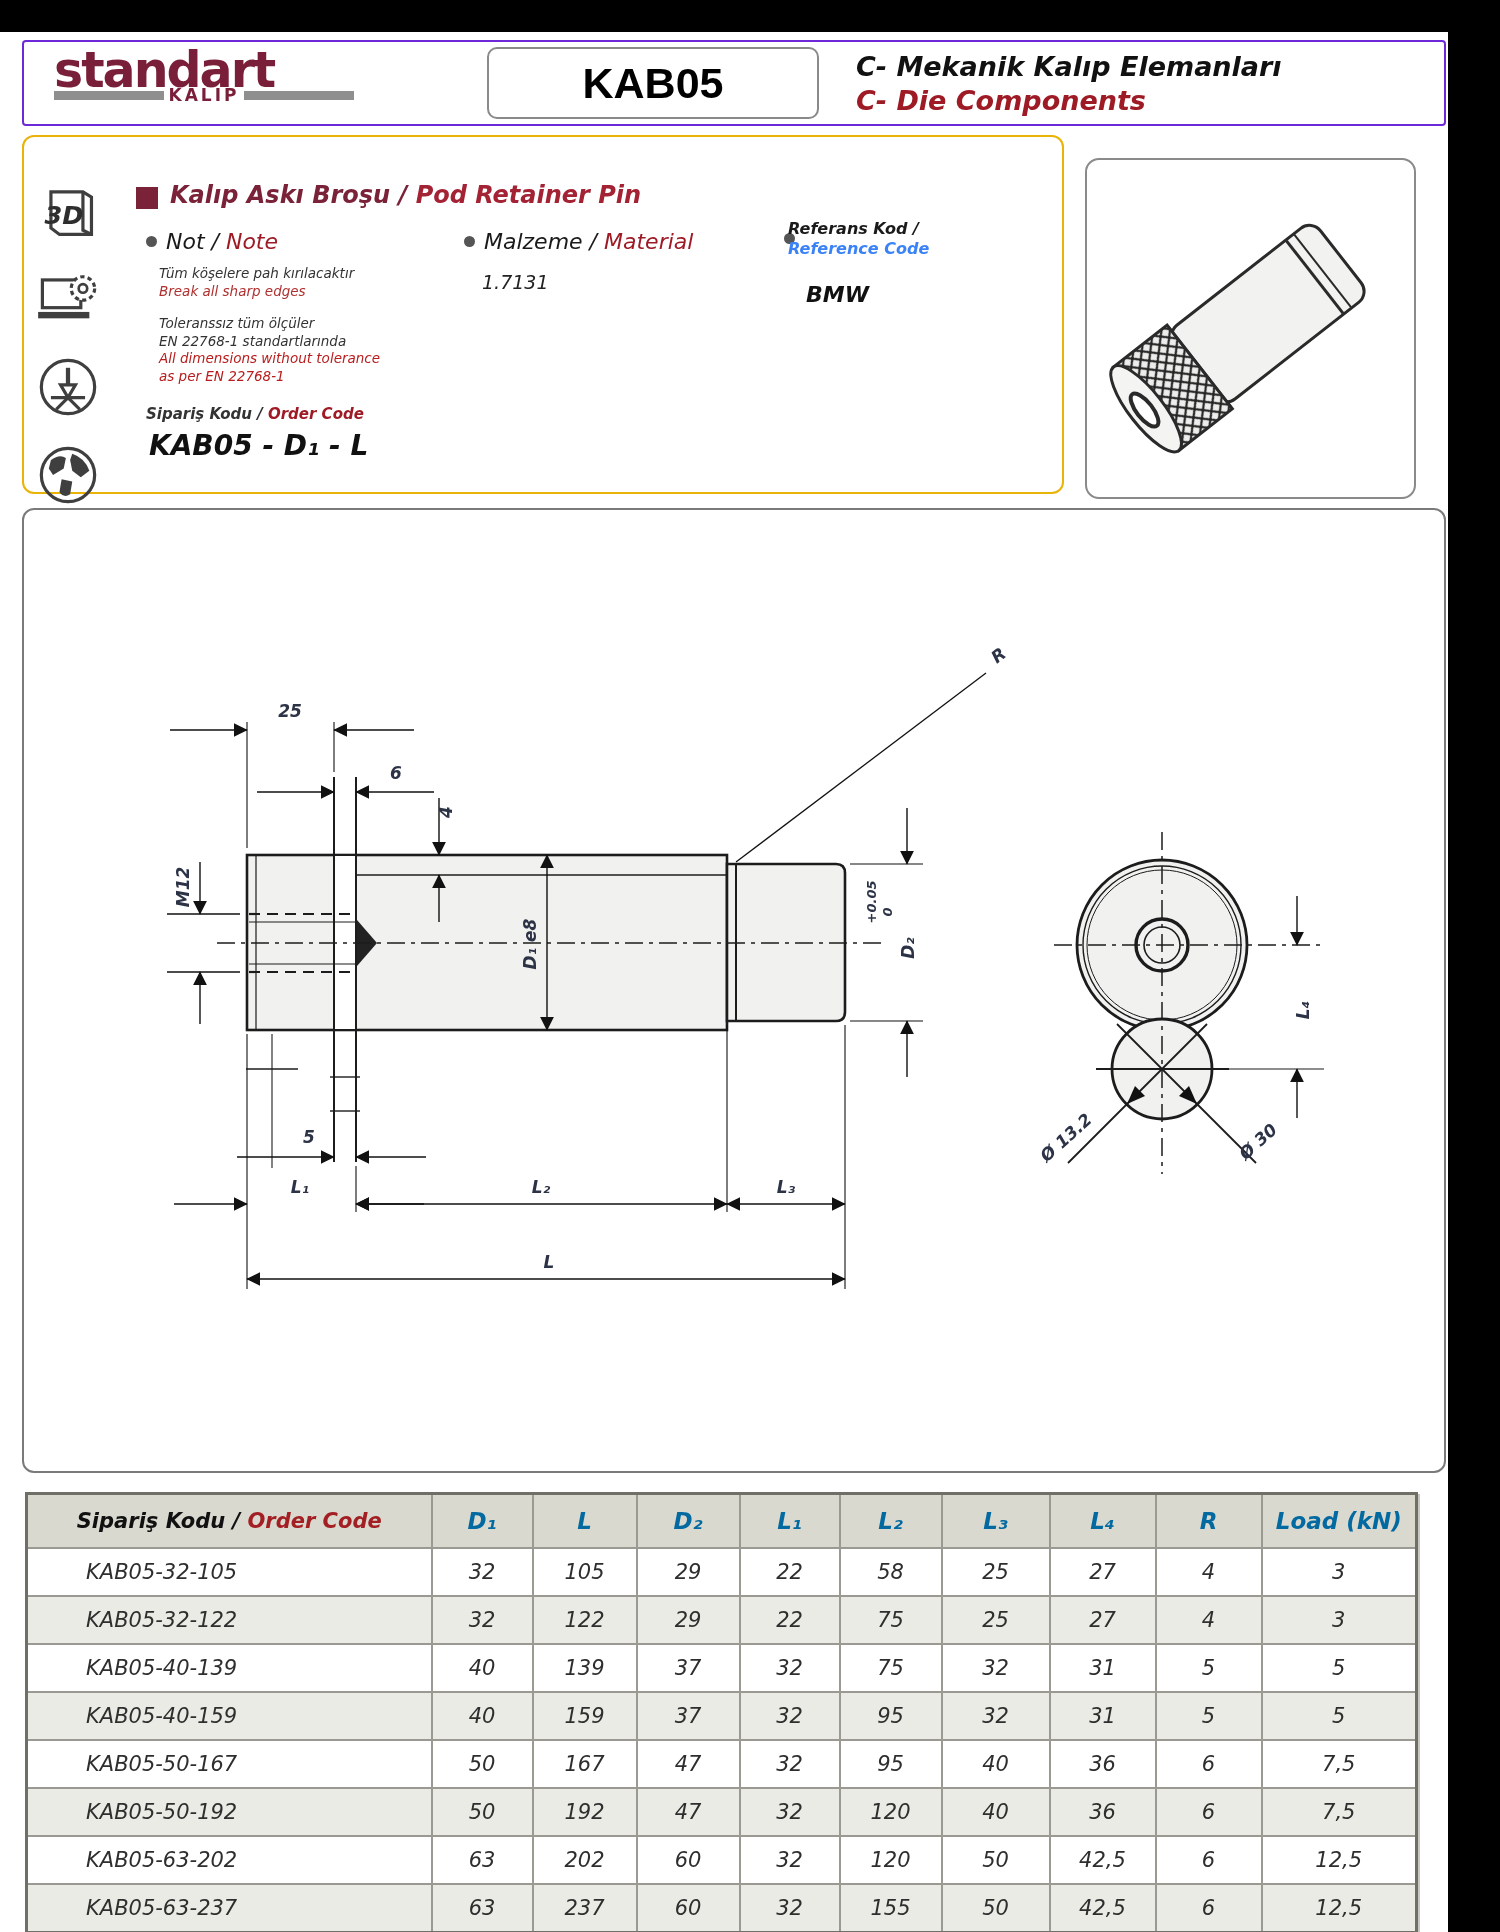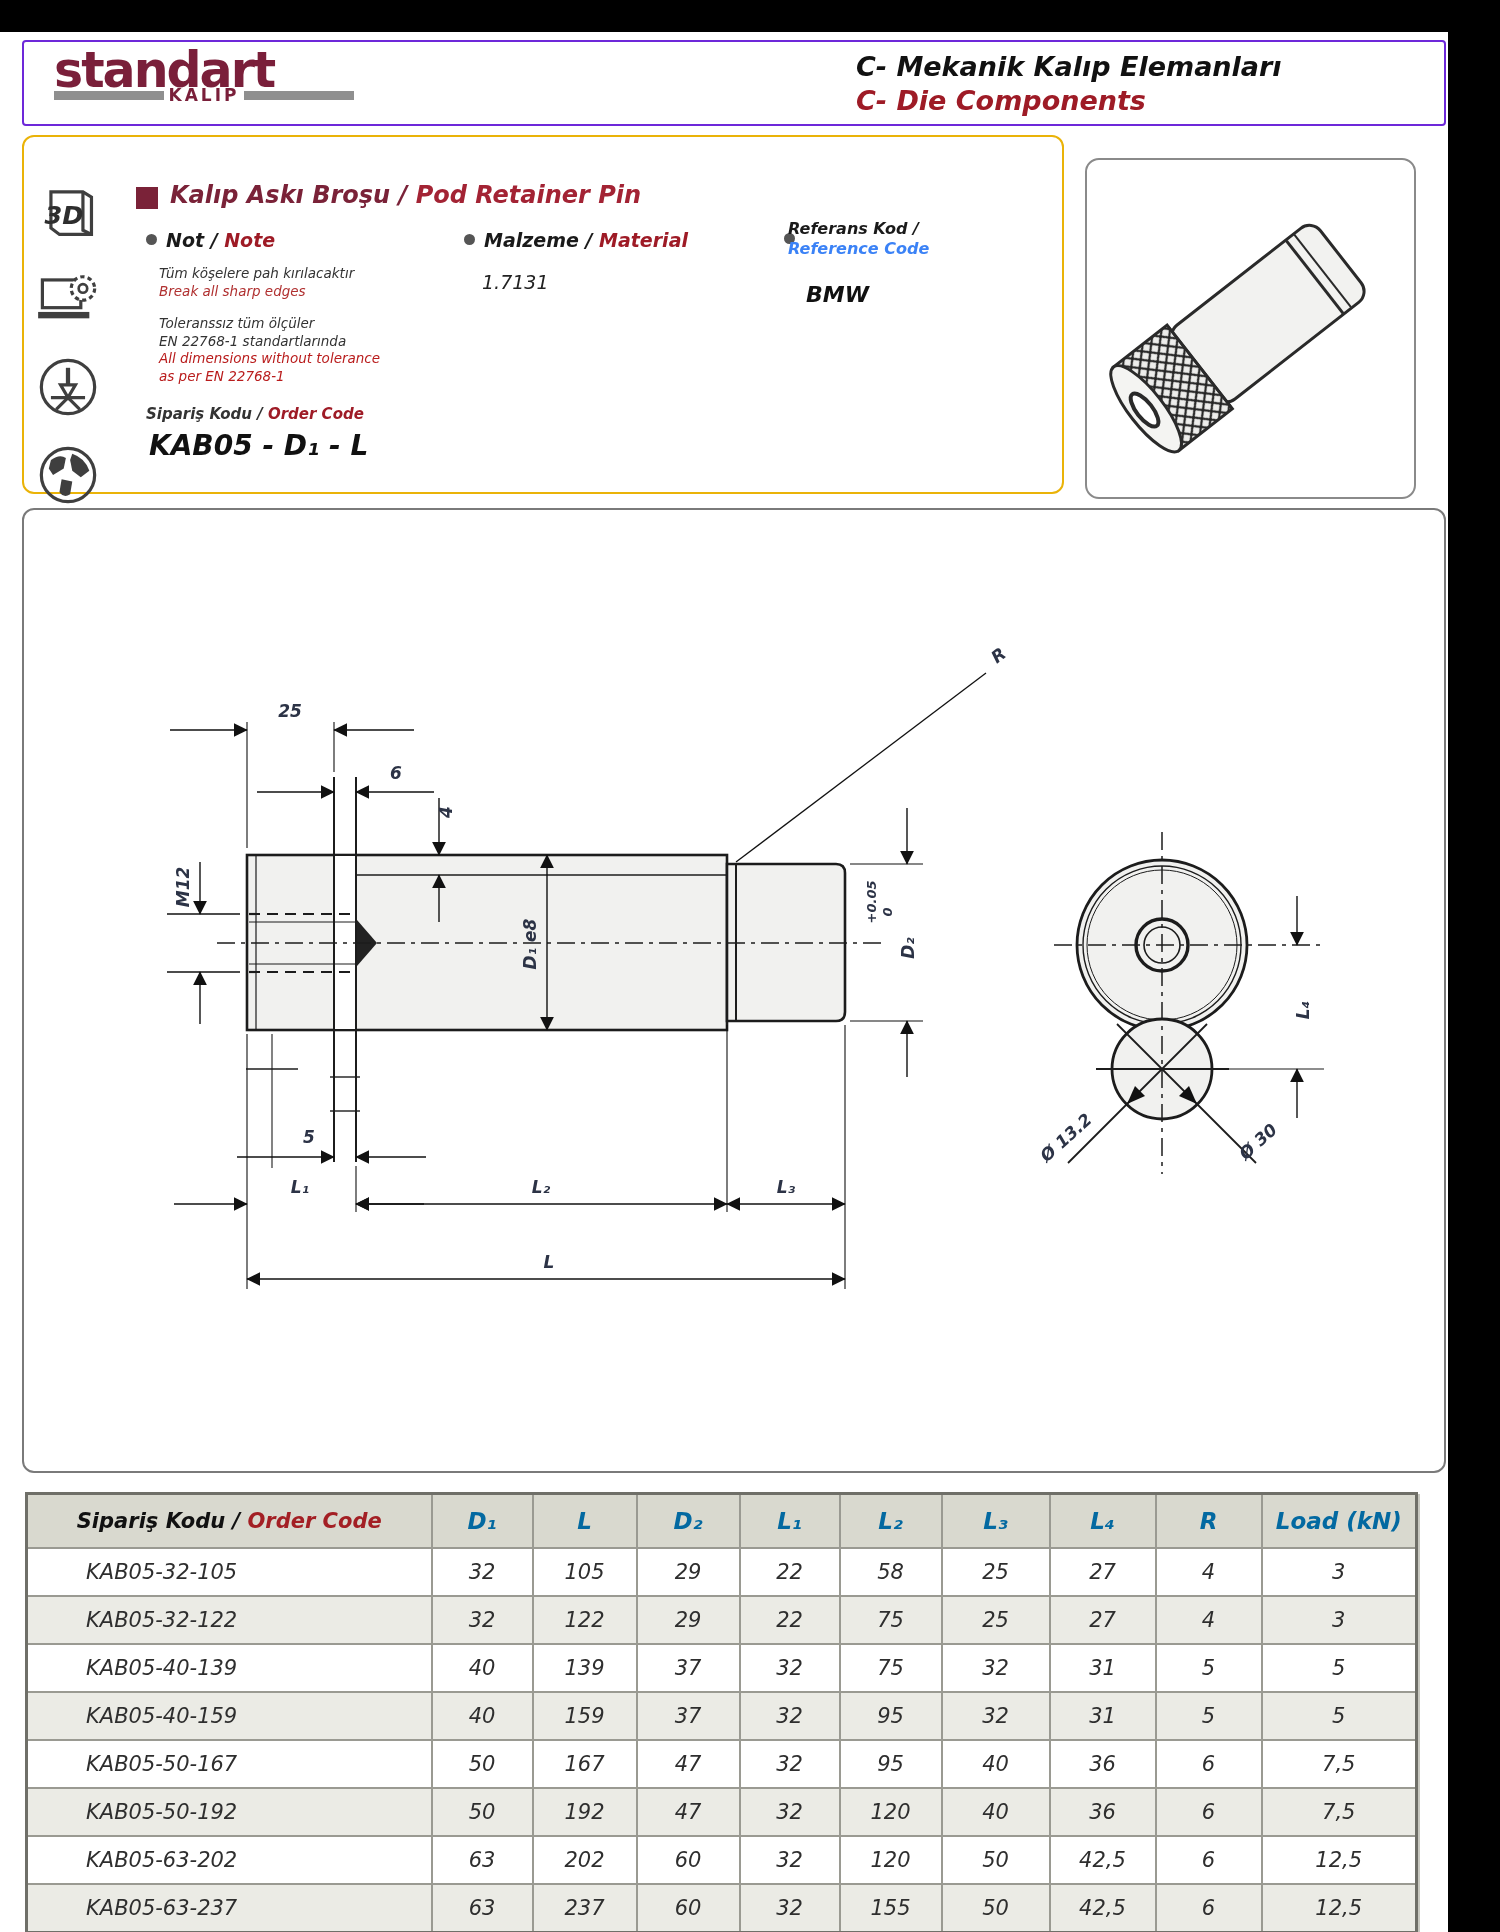--- a/index.html
+++ b/index.html
@@ -29,21 +29,21 @@
   .info-box{position:absolute;left:22px;top:135px;width:1038px;height:355px;
             border:2px solid #eab308;border-radius:12px;background:#fff;}
   .icon{position:absolute;left:12px;width:64px;height:64px;}
   .title-row{position:absolute;left:112px;top:44px;display:flex;align-items:flex-end;}
   .title-sq{width:22px;height:22px;background:#7a2238;margin-right:12px;}
   .title-txt{font-size:24px;font-weight:bold;font-style:italic;}
   .t-tr{color:#7a2238;}
   .t-en{color:#a32334;}
   .bullet{display:inline-block;width:11px;height:11px;border-radius:50%;background:#555;
           margin-right:9px;vertical-align:2px;}
-  .lbl{font-size:19px;font-weight:bold;font-style:italic;}
+  .lbl{font-size:22px;font-weight:normal;font-style:italic;}
   .lbl .en{color:#9e1b26;}
   .note-lbl{position:absolute;left:122px;top:92px;}
   .note-l1{position:absolute;left:135px;top:128px;font-style:italic;font-size:13.5px;line-height:1.3;color:#333;}
   .note-l1 .en{color:#b03030;}
   .note-l2{position:absolute;left:135px;top:178px;font-style:italic;font-size:13.5px;line-height:1.3;color:#333;}
   .note-l2 .en{color:#b91c1c;}
   .order-lbl{position:absolute;left:122px;top:268px;font-size:15px;font-weight:bold;font-style:italic;color:#333;}
   .order-lbl .en{color:#9e1b26;}
   .order-val{position:absolute;left:125px;top:292px;font-size:28px;font-weight:bold;font-style:italic;color:#111;}
   .mat-lbl{position:absolute;left:440px;top:92px;}
@@ -85,20 +85,23 @@
   <div class="right-bar"></div>
 
   <div class="header-box">
     <div class="logo">
       <div class="logo-word">standart</div>
       <div class="logo-sub-row">
         <div class="logo-bar"></div>
         <div class="logo-sub">KALIP</div>
         <div class="logo-bar"></div>
       </div>
+    </div>
+    <div class="code-box">
+      <span>KAB05</span>
     </div>
     <div class="cat">
       <div class="cat-tr">C- Mekanik Kalıp Elemanları</div>
       <div class="cat-en">C- Die Components</div>
     </div>
   </div>
 
   <div class="info-box">
     <svg class="icon" style="top:42px" viewBox="0 0 60 60">
       <path d="M14 12 L44 12 L52 17 L52 52 L22 52 L14 46 Z" fill="none" stroke="#3f3f3f" stroke-width="3"></path>

